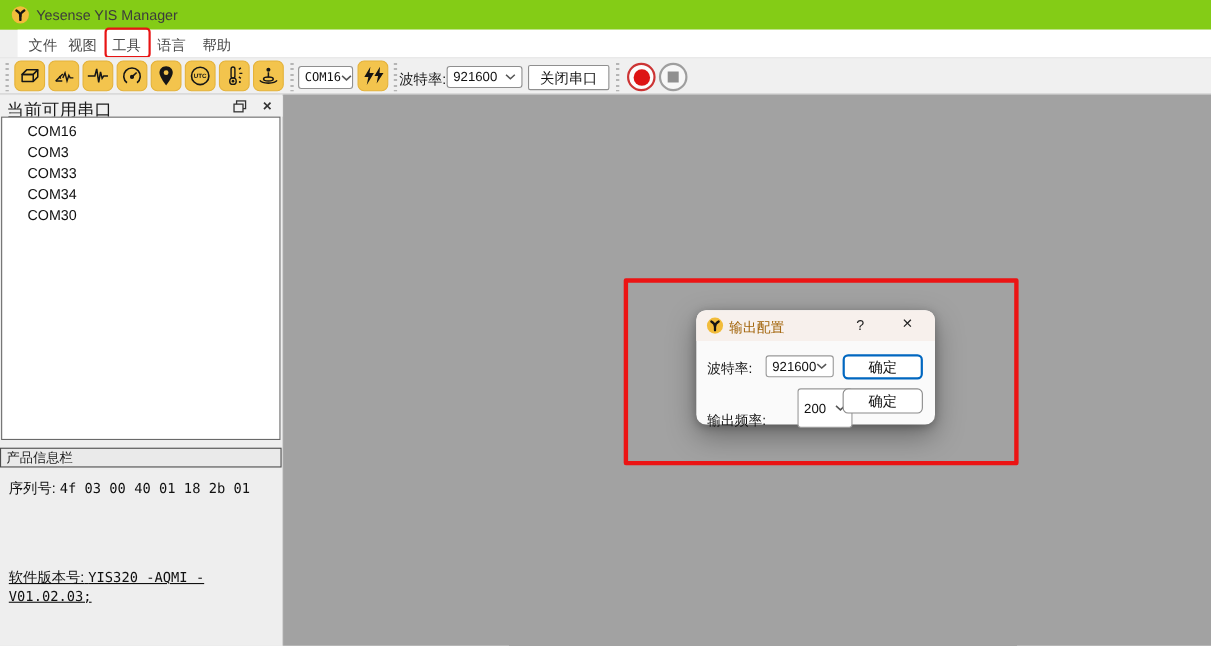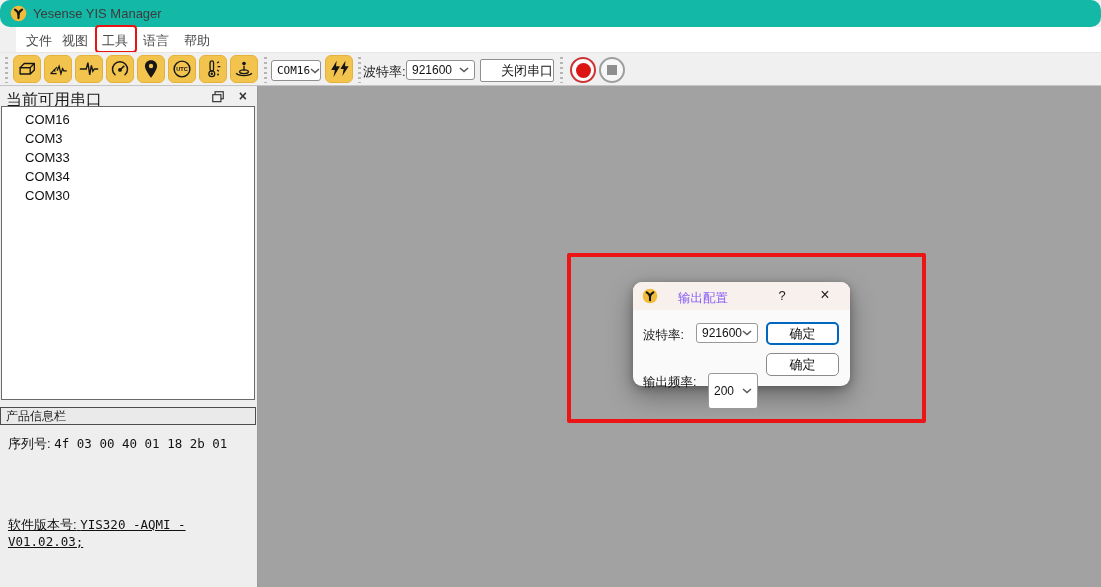--- a/index.html
+++ b/index.html
@@ -1,21 +1,21 @@
 <!DOCTYPE html>
 <html><head>
 <meta charset="utf-8">
 <style>
   * { margin:0; padding:0; box-sizing:border-box; }
   html,body { width:1101px; height:587px; overflow:hidden;
     font-family:"Liberation Sans", sans-serif; background:#f0f0f0; }
   #app { position:absolute; inset:0; width:1101px; height:587px; }
 
   
-  .titlebar { position:absolute; left:0; top:0; width:100%; height:27px; background:#14b8a6;border-radius:10px; }
+  .titlebar { position:absolute; left:0; top:0; width:100%; height:27px; background:#84cc16; }
   .app-logo { position:absolute; left:10px; top:5px; width:17px; height:17px; }
   .app-title { position:absolute; left:33px; top:6px; font-size:13px; color:#3c3c3c; }
 
   
   .menubar { position:absolute; left:16px; top:27px; width:100%; height:25px; background:#ffffff; }
   .menu-item { position:absolute; top:5px; font-size:13px; color:#4a4a4a; cursor:default; }
   .mi-0{left:10px;} .mi-1{left:46px;} .mi-2{left:86px;} .mi-3{left:127px;} .mi-4{left:168px;}
   .tools-highlight { position:absolute; left:79px; top:-2px; width:42px; height:28px;
     border:2.5px solid #e81414; border-radius:4px; pointer-events:none; }
 
@@ -34,21 +34,21 @@
   .combo { position:absolute; background:#fff; border:1px solid #8f8f8f; border-radius:3px;
     display:flex; align-items:center; justify-content:space-between; padding:0 5px;
     font-size:12px; color:#111; cursor:pointer; }
   .port-combo { left:271px; top:7px; width:50px; height:21px;
     font-family:"DejaVu Sans Mono", monospace; font-size:11px; }
   .refresh-btn { left:325px; }
   .baud-label { position:absolute; left:363px; top:10px; font-size:13px; color:#1a1a1a; }
   .baud-combo { left:406px; top:7px; width:69px; height:20px; }
   .close-port-btn { position:absolute; left:480px; top:6px; width:74px; height:23px;
     background:#fff; border:1px solid #8f8f8f; border-radius:2px; font-size:13px;
-    color:#111; cursor:pointer; font-family:"Liberation Sans", sans-serif;text-align:right; }
+    color:#111; cursor:pointer; font-family:"Liberation Sans", sans-serif; }
   .record-btn { position:absolute; left:570px; top:4px; width:26px; height:26px;
     border-radius:50%; border:2px solid #cc3434; background:#fcfcfc;
     display:flex; align-items:center; justify-content:center; cursor:pointer; }
   .record-dot { width:15px; height:15px; border-radius:50%; background:#dd1414; }
   .stop-btn { position:absolute; left:599px; top:4px; width:26px; height:26px;
     border-radius:50%; border:2px solid #9e9e9e; background:#f7f7f7;
     display:flex; align-items:center; justify-content:center; cursor:pointer; }
   .stop-square { width:10px; height:10px; background:#8f8f8f; }
 
   
@@ -77,32 +77,32 @@
   .red-annotation { position:absolute; left:567px; top:253px; width:359px; height:170px;
     border:4px solid #ec1414; border-radius:2px; pointer-events:none; }
 
   
   .dialog { position:absolute; left:633px; top:282px; width:217px; height:104px;
     background:#fafafa; border-radius:9px;
     box-shadow:0 10px 26px rgba(0,0,0,0.35), 0 2px 8px rgba(0,0,0,0.25); }
   .dialog-header { position:absolute; left:0; top:0; width:100%; height:28px;
     background:#f7f0ec; border-radius:9px 9px 0 0; }
   .dialog-logo { position:absolute; left:9px; top:6px; width:16px; height:16px; }
-  .dialog-title { position:absolute; left:45px; top:8px; font-size:12.5px; color:#8b5cf6; }
+  .dialog-title { position:absolute; left:30px; top:8px; font-size:12.5px; color:#a16207; }
   .dialog-help { position:absolute; left:141px; top:6px; width:16px; text-align:center;
     font-size:13px; color:#222; cursor:pointer; }
   .dialog-close { position:absolute; left:183px; top:4px; width:18px; text-align:center;
     font-size:16px; color:#222; cursor:pointer; }
   .dlg-label { position:absolute; left:10px; font-size:12.5px; color:#111; }
   .dl1{top:45px;} .dl2{top:92px;text-align:center;}
   .dlg-combo { position:absolute; background:#fff; border:1px solid #999; border-radius:3px;
     display:flex; align-items:center; justify-content:space-between; padding:0 5px;
     font-size:12px; color:#111; cursor:pointer; }
   .dc1{left:63px; top:41px; width:62px; height:20px;}
-  .dc2{left:75px; top:71px; width:50px; height:36px;margin-top:20px;}
+  .dc2{left:92px; top:71px; width:50px; height:36px;}
   .dlg-btn { position:absolute; left:133px; width:73px; height:23px; background:#fff;
     border-radius:5px; font-size:13px; color:#111; cursor:pointer;
     font-family:"Liberation Sans", sans-serif; }
   .db1{top:40px; border:2px solid #0067c0;}
   .db2{top:71px; border:1px solid #8a8a8a;}
 
   .chev { flex:none; }
 </style>
 </head>
 <body>

